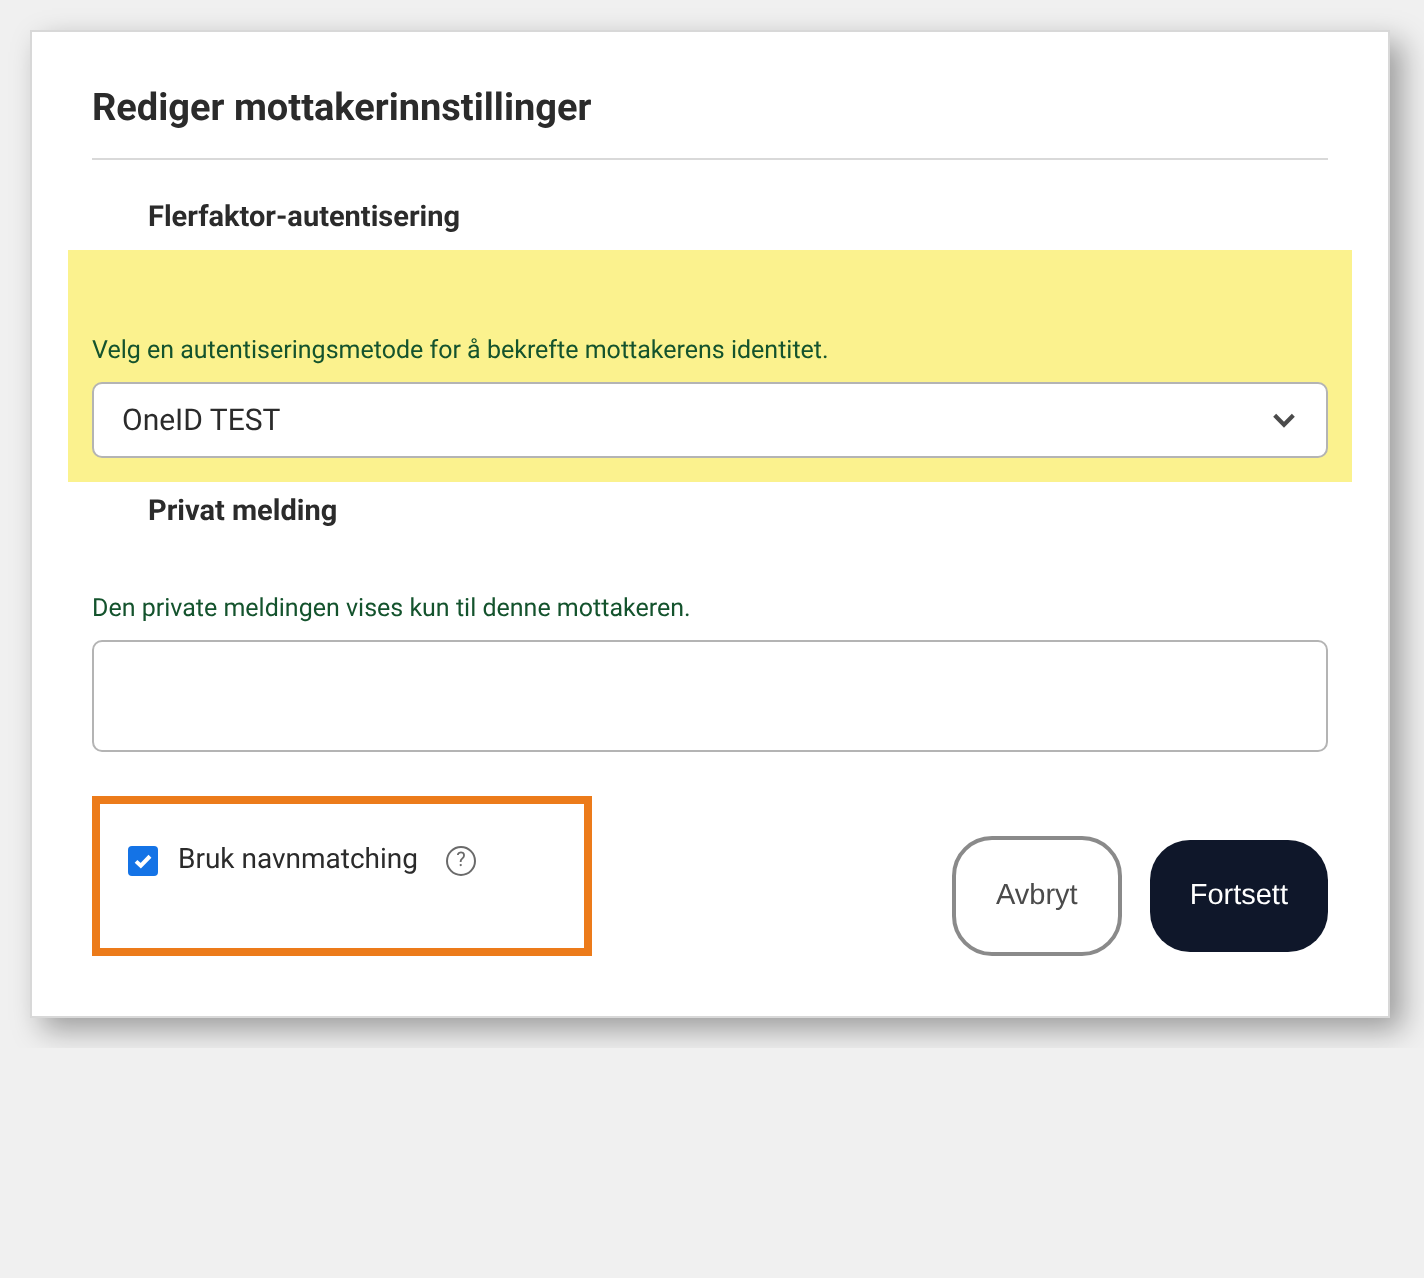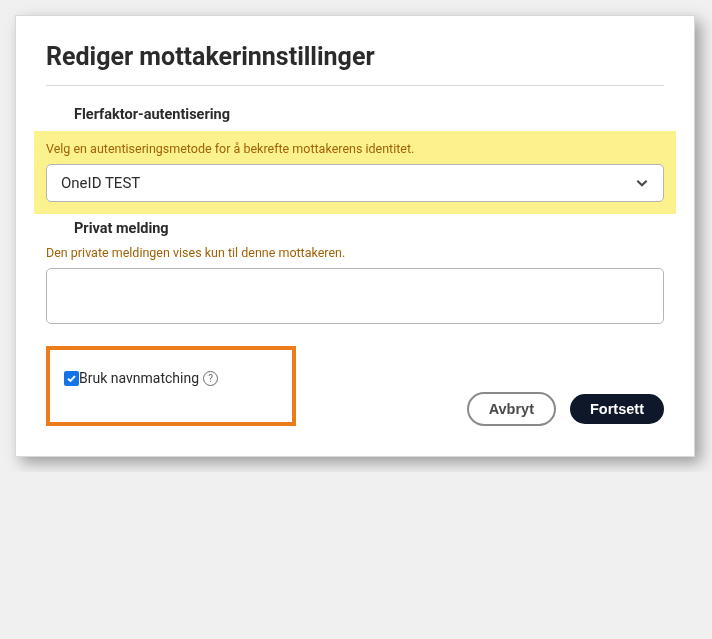--- a/index.html
+++ b/index.html
@@ -14,21 +14,21 @@
     }
     .dialog {
       background: #ffffff;
       width: 680px;
       padding: 26px 30px 30px 30px;
       border: 1px solid #d8d8d8;
       box-shadow: 6px 6px 14px rgba(0,0,0,0.35);
       position: relative;
     }
     .dialog-title {
-      font-size: 25px;
+      font-size: 19px;
       font-weight: 700;
       color: #2b2b2b;
       margin-bottom: 14px;
     }
     .hr {
       border: none;
       border-top: 1px solid #d9d9d9;
       margin-bottom: 20px;
     }
     .section-label {
@@ -38,22 +38,23 @@
       margin-bottom: 8px;
       padding-left: 28px;
     }
     .highlight-block {
       background: #fbf28e;
       padding: 10px 12px 12px 12px;
       margin: 0 -12px 4px -12px;
     }
     .help-text {
       font-size: 12.5px;
-      color: #a16207;
+      color: #14532d;
       margin-bottom: 8px;
+      margin-top: 33px;
     }
     .dropdown {
       display: flex;
       align-items: center;
       justify-content: space-between;
       background: #ffffff;
       border: 1px solid #b4b4b4;
       border-radius: 5px;
       padding: 9px 14px;
       cursor: pointer;
@@ -91,20 +92,21 @@
       margin-bottom: 14px;
     }
     .identity-box {
       border: 4px solid #ec7b1a;
       padding: 10px 14px 36px 14px;
       width: 250px;
     }
     .checkbox-row {
       display: flex;
       align-items: center;
+      gap: 10px;
       margin-top: 10px;
     }
     .checkbox {
       width: 15px;
       height: 15px;
       border-radius: 2px;
       background: #1473e6;
       display: flex;
       align-items: center;
       justify-content: center;
@@ -137,22 +139,22 @@
       justify-content: space-between;
       gap: 20px;
     }
     .button-group {
       display: flex;
       gap: 14px;
       align-items: center;
     }
     .btn {
       font-size: 14.5px;
-      font-weight: 700;
-      padding: 7px 20px;
+      font-weight: 400;
+      padding: 20px 20px;
       border-radius: 20px;
       cursor: pointer;
       border: none;
     }
     .btn-secondary {
       background: #ffffff;
       color: #4b4b4b;
       border: 2px solid #8a8a8a;
     }
     .btn-primary {

